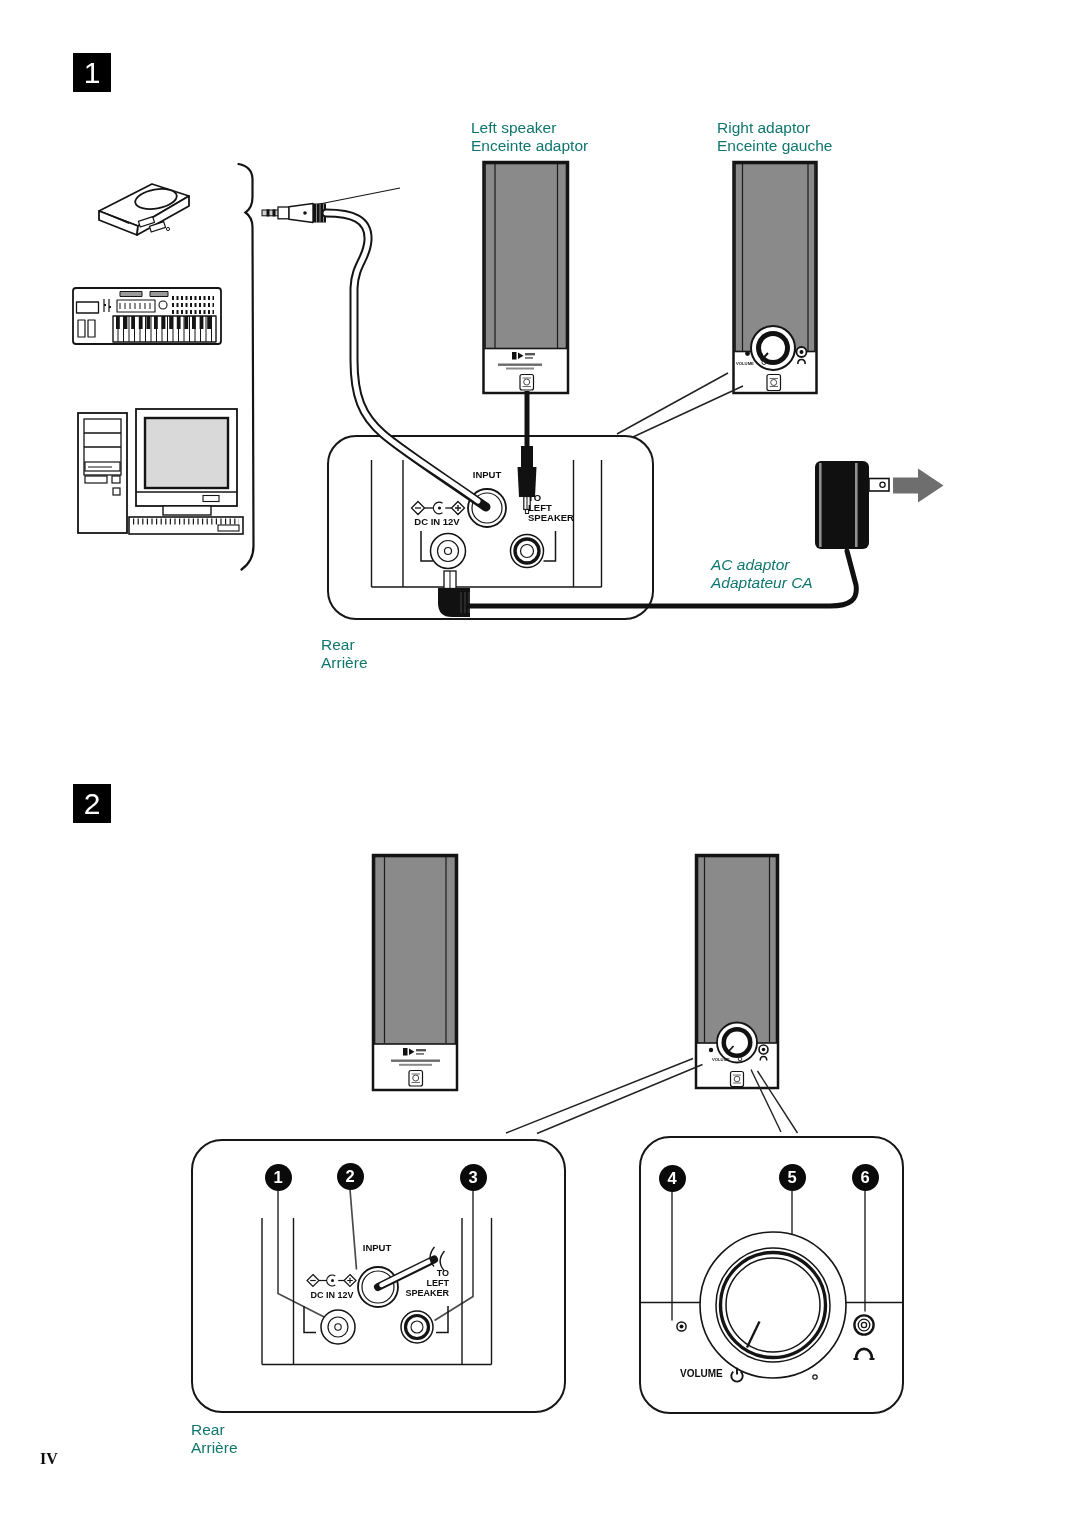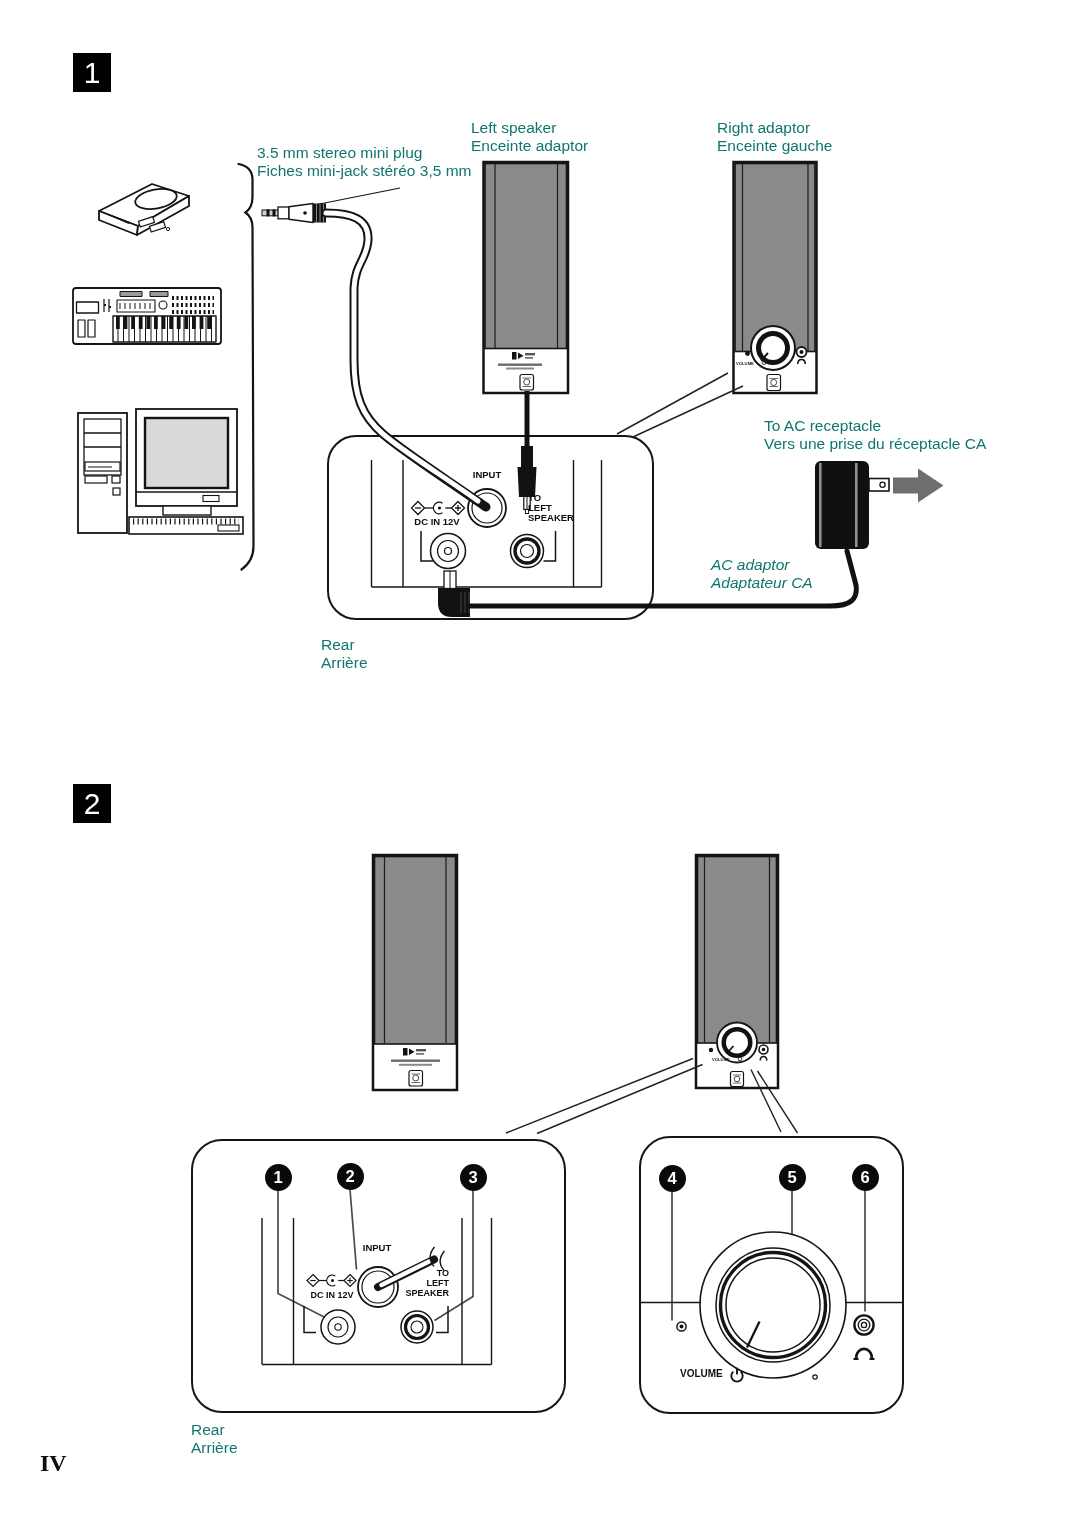--- a/index.html
+++ b/index.html
@@ -9,21 +9,21 @@
   .lbl{position:absolute;font-size:15.5px;line-height:18px;white-space:nowrap;color:#0f766e;}
   .plbl{position:absolute;font-weight:700;font-size:9.5px;line-height:10.4px;white-space:nowrap;color:#0d0d0d;}
   .plbl.small{font-size:9px;line-height:10px;}
   .ctr{transform:translateX(-50%);}
   .rt{text-align:right;}
   .step-badge{position:absolute;width:38px;height:39px;background:#000;color:#fff;
               font-size:30px;line-height:39px;text-align:center;font-weight:400;}
   .num-badge{position:absolute;width:27px;height:27px;border-radius:50%;background:#0a0a0a;color:#fff;
              font-weight:700;font-size:16.5px;line-height:27px;text-align:center;}
   .pageno{position:absolute;font-family:"Liberation Serif","DejaVu Serif",serif;
-          font-weight:700;font-size:24px;}
+          font-weight:700;font-size:16px;}
 </style>
 </head>
 <body>
 
 <div class="page">
 
 <svg class="art" width="1075" height="1519" viewBox="0 0 1075 1519">
 
   <g fill="#fff" stroke="#141414" stroke-width="1.8" stroke-linejoin="round">
     <path d="M99,211 L152,184 L189,196 L138,226 Z"></path>
@@ -300,35 +300,27 @@
       <path d="M733.3,1371.6 A5.7,5.7 0 1 0 740.7,1371.6"></path>
       <path d="M737,1367.8 V1374.5"></path>
     </g>
     <circle cx="815" cy="1377" r="2.2" fill="#fff" stroke="#141414" stroke-width="1.2"></circle>
   </g>
 </svg>
 
 <div class="step-badge" style="left:73px;top:53px;">1</div>
 <div class="step-badge" style="left:73px;top:784px;">2</div>
 
-<div class="lbl" style="left:257px;top:144px;">
-  <div>3.5 mm stereo mini plug</div>
-  <div>Fiches mini-jack stéréo 3,5 mm</div>
-</div>
 <div class="lbl" style="left:471px;top:119px;">
   <div>Left speaker</div>
   <div>Enceinte adaptor</div>
 </div>
 <div class="lbl" style="left:717px;top:119px;">
   <div>Right adaptor</div>
   <div>Enceinte gauche</div>
-</div>
-<div class="lbl" style="left:764px;top:417px;">
-  <div>To AC receptacle</div>
-  <div>Vers une prise du réceptacle CA</div>
 </div>
 <div class="lbl" style="left:711px;top:556px;font-style:italic;">
   <div>AC adaptor</div>
   <div>Adaptateur CA</div>
 </div>
 <div class="lbl" style="left:321px;top:636px;">
   <div>Rear</div>
   <div>Arrière</div>
 </div>
 

